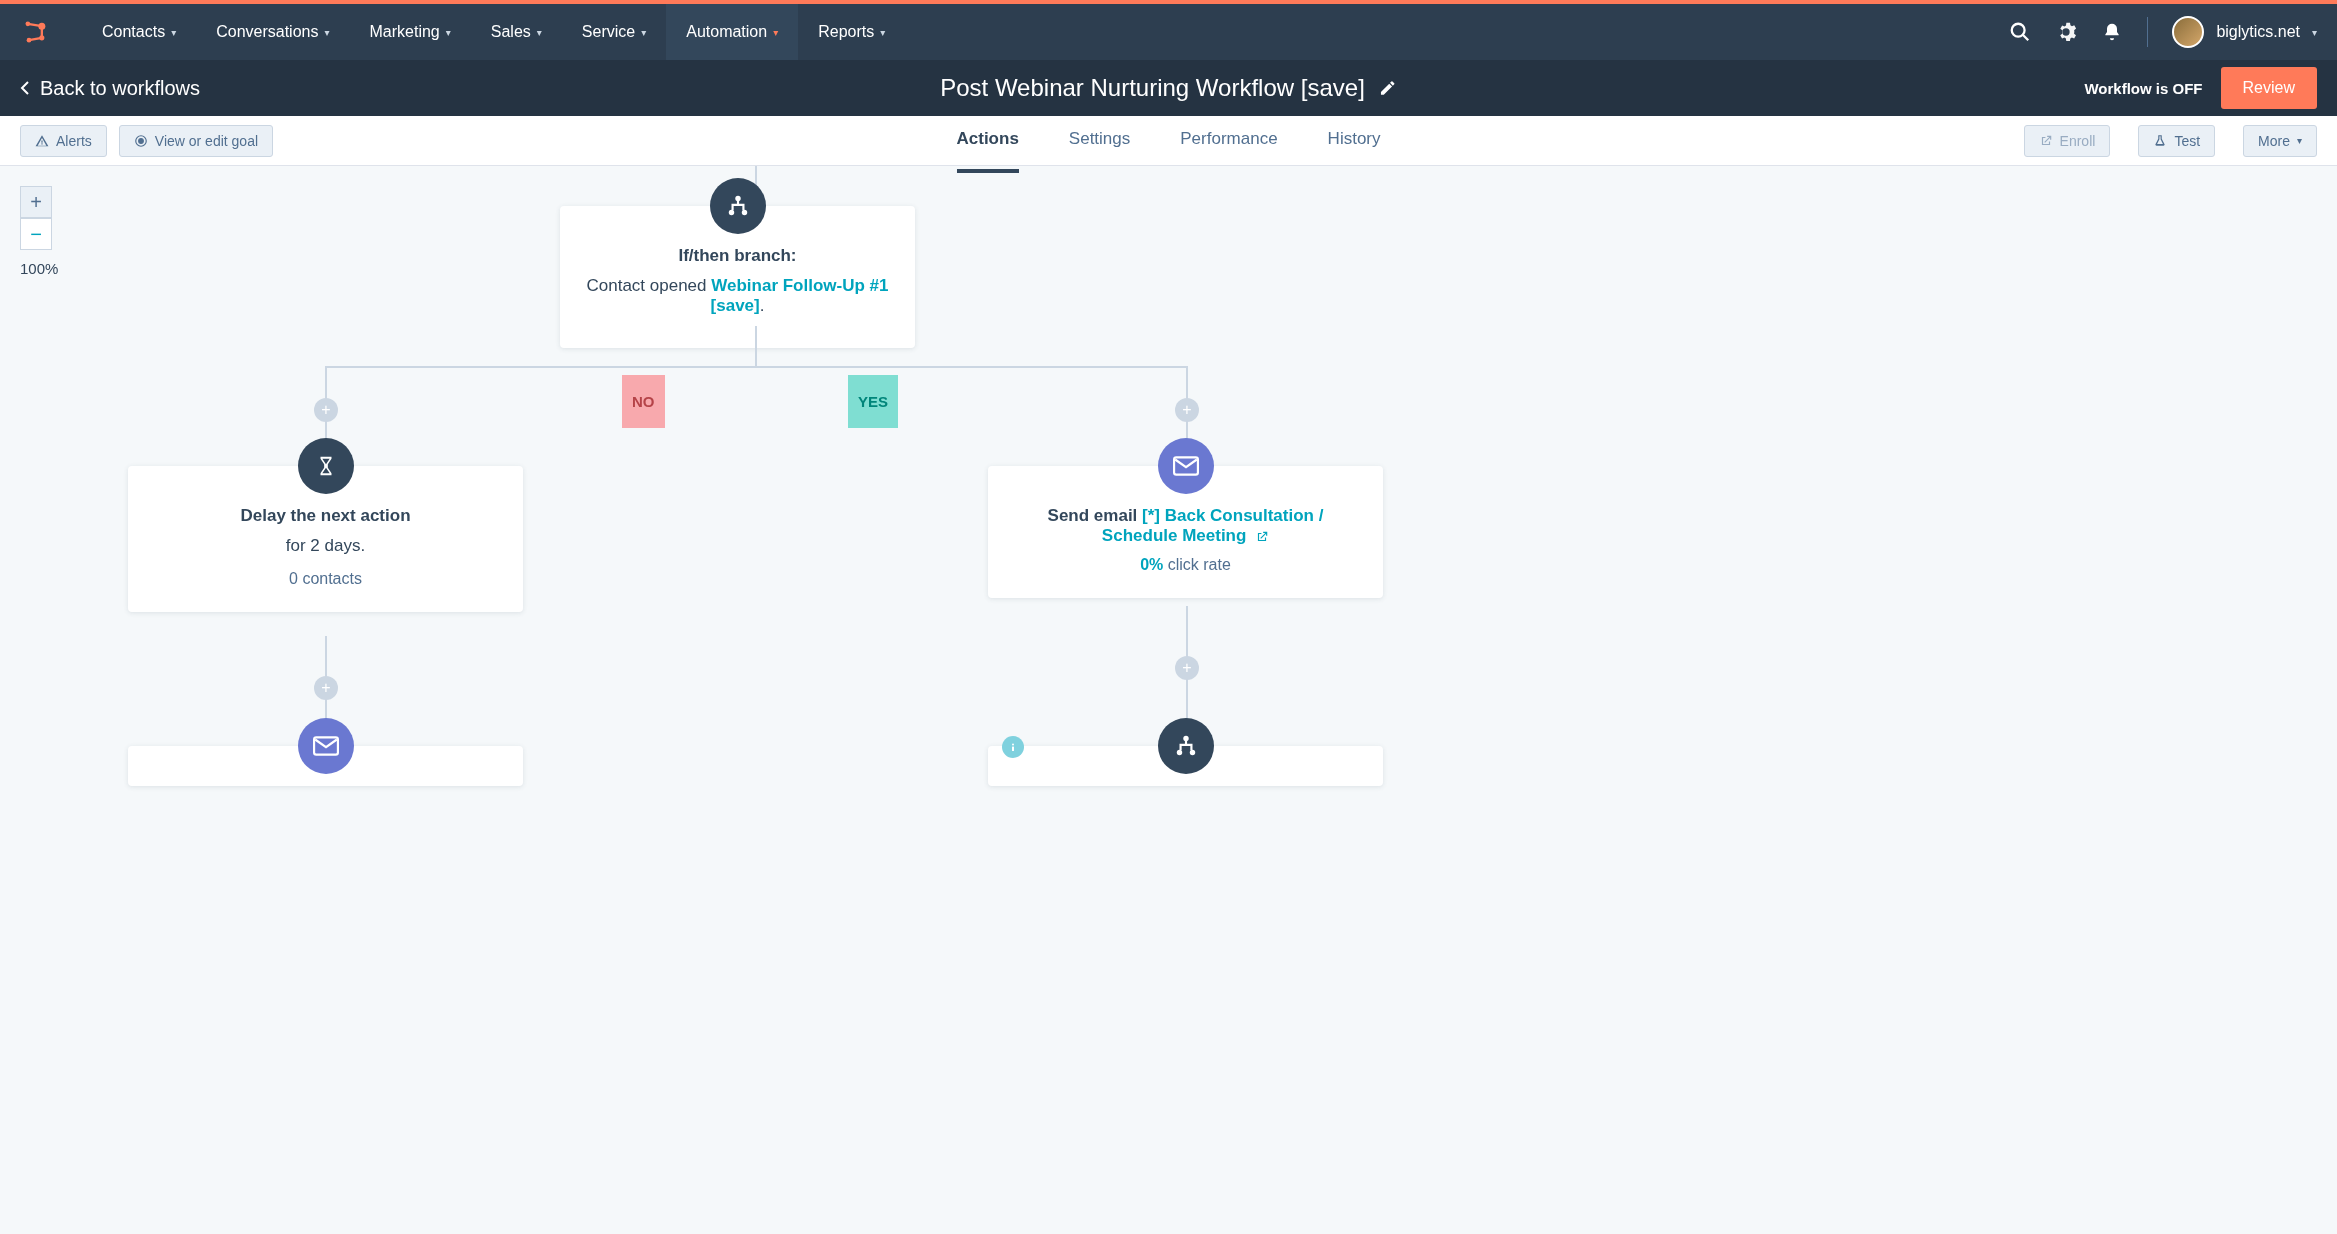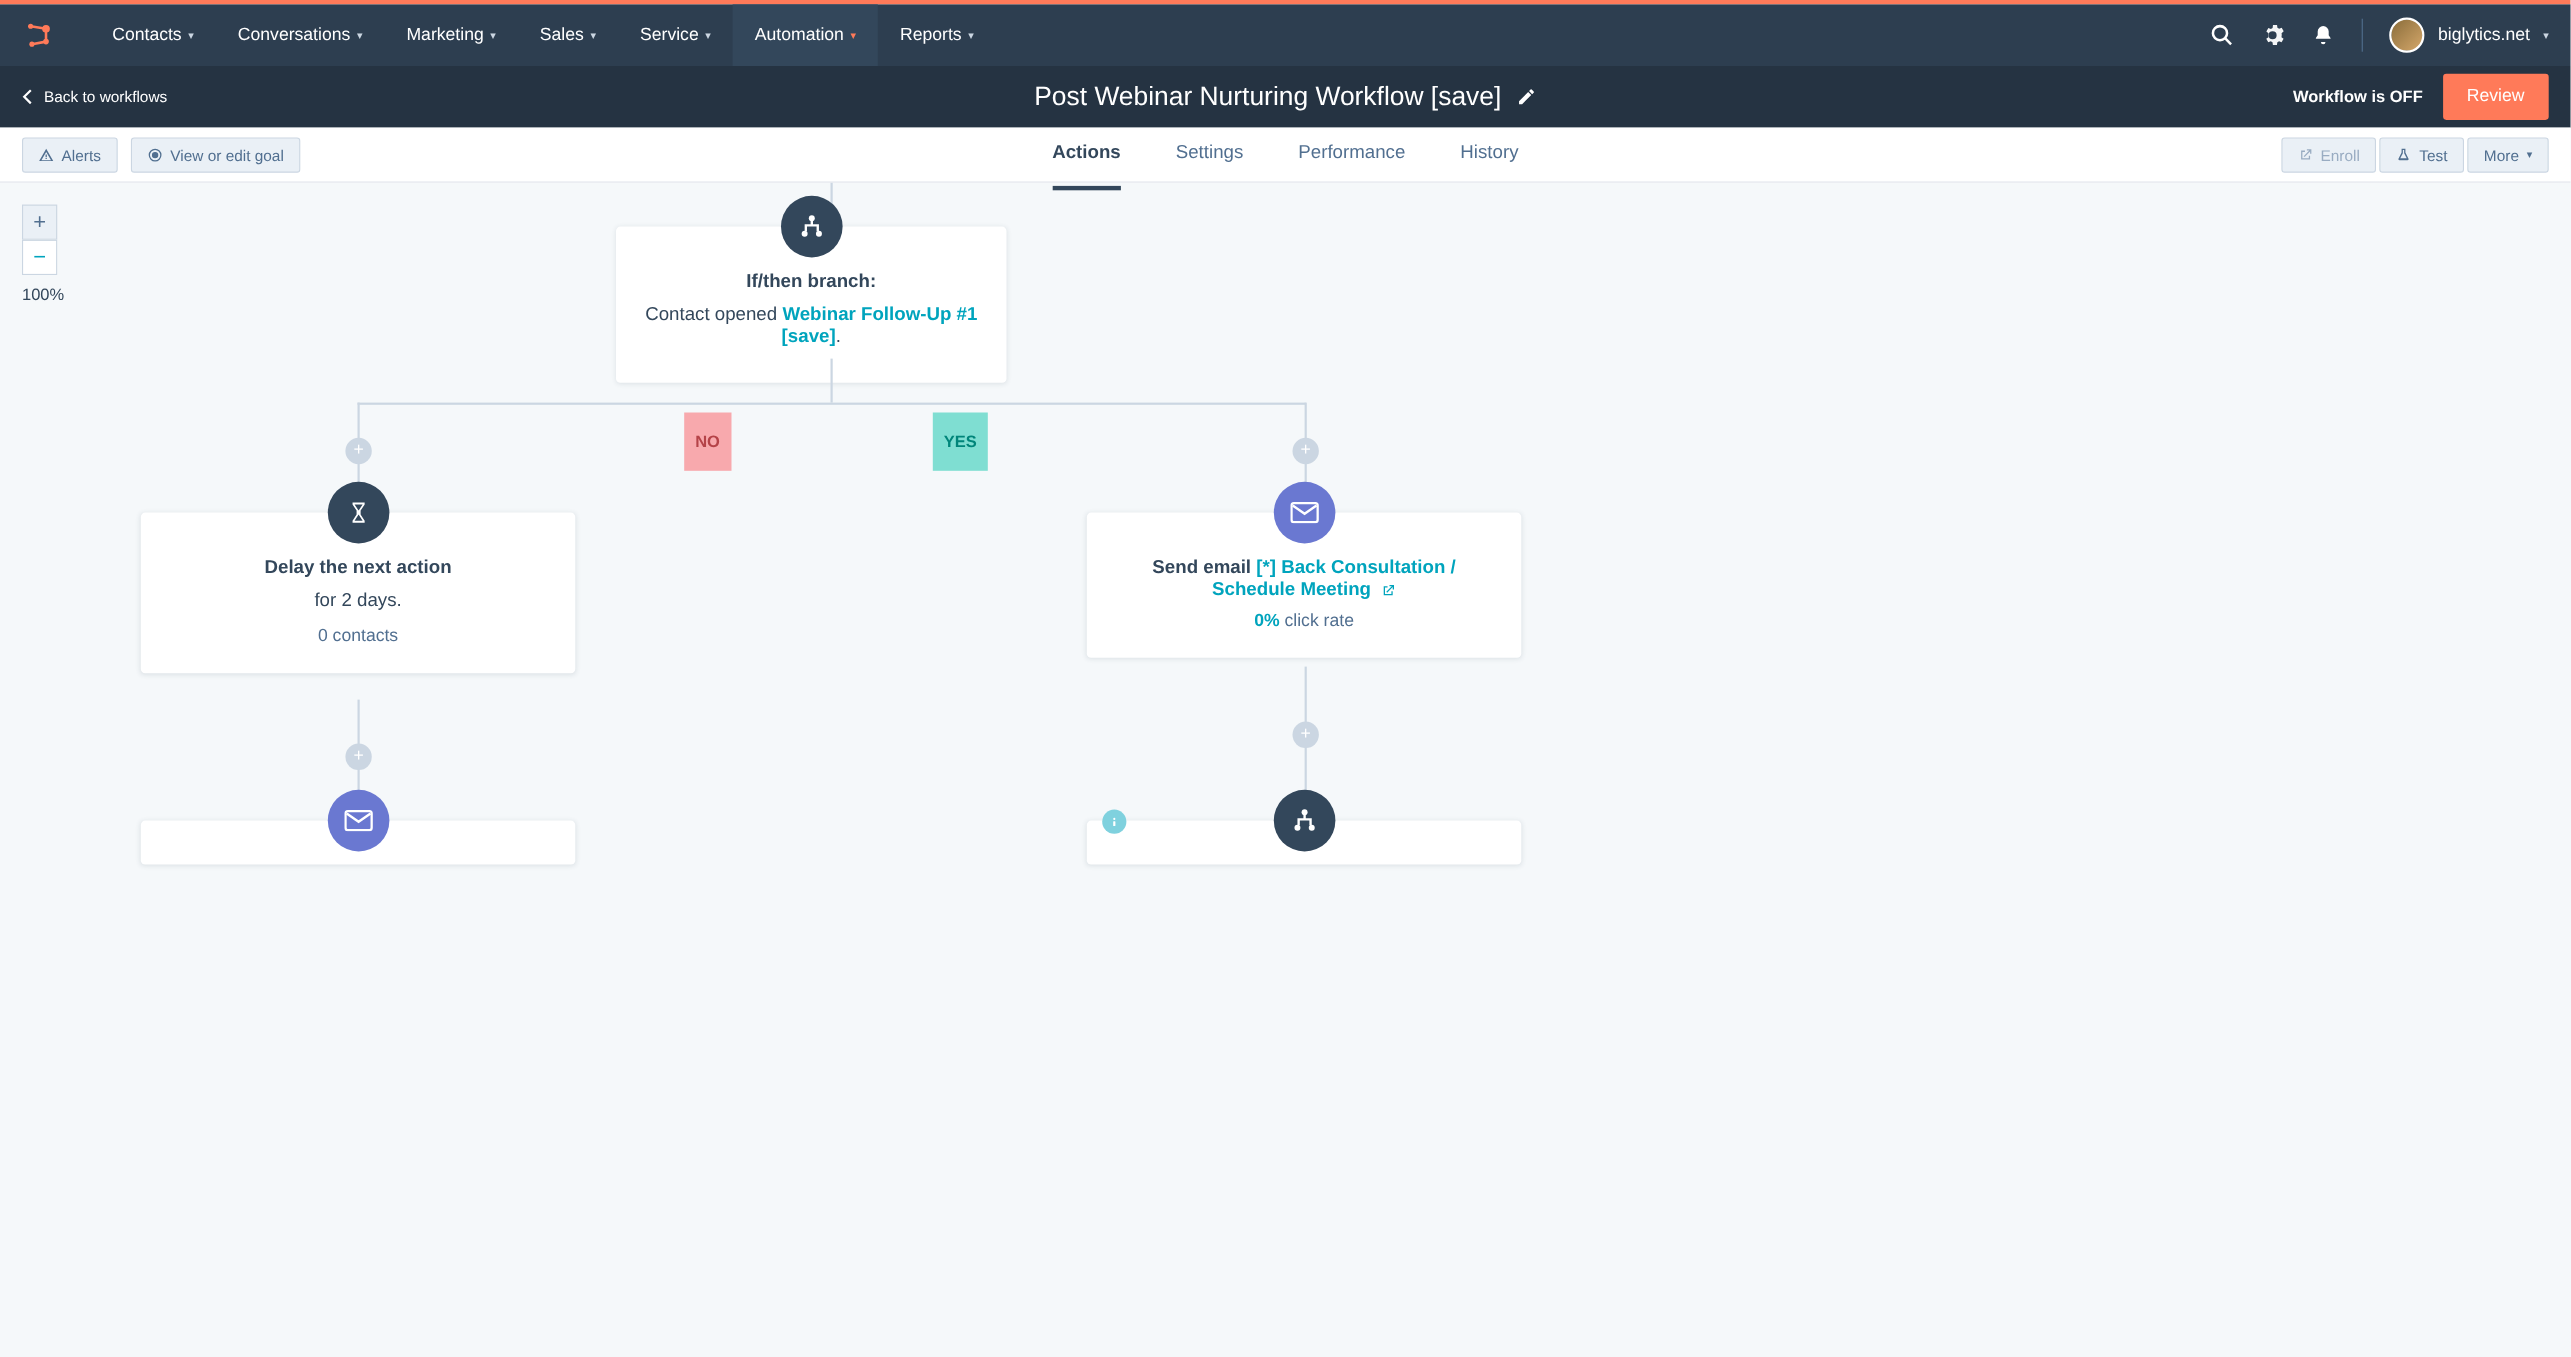--- a/index.html
+++ b/index.html
@@ -11,33 +11,33 @@
 .nav-item { padding: 17px 20px; height: 56px; display: flex; align-items: center; font-size: 16px; cursor: pointer; color: #fff; }
 .nav-item.active { background: #33475b; }
 .nav-item .chev { margin-left: 6px; font-size: 10px; color: #cbd6e2; }
 .nav-item.active .chev { color: #ff7a59; }
 .nav-right { margin-left: auto; display: flex; align-items: center; gap: 24px; }
 .nav-icon { width: 22px; height: 22px; cursor: pointer; display: flex; align-items: center; justify-content: center; }
 .nav-sep { width: 1px; height: 30px; background: #516f90; }
 .account { display: flex; align-items: center; gap: 12px; cursor: pointer; }
 .avatar { width: 32px; height: 32px; border-radius: 50%; background: linear-gradient(135deg, #8a6d3b, #d4a76a); border: 2px solid #fff; }
 .sub-header { background: #253342; height: 56px; display: flex; align-items: center; padding: 0 20px; color: #fff; }
-.back-link { display: flex; align-items: center; gap: 10px; font-size: 14px; cursor: pointer; }
+.back-link { display: flex; align-items: center; gap: 10px; font-size: 20px; cursor: pointer; }
 .workflow-title { position: absolute; left: 50%; transform: translateX(-50%); font-size: 24px; font-weight: 500; display: flex; align-items: center; gap: 14px; }
 .sub-right { margin-left: auto; display: flex; align-items: center; gap: 18px; }
 .status-text { font-size: 15px; font-weight: 600; }
 .review-btn { background: #ff7a59; color: #fff; border: none; padding: 12px 22px; font-size: 16px; font-weight: 500; border-radius: 3px; cursor: pointer; }
 .toolbar { background: #fff; height: 50px; border-bottom: 1px solid #dfe3eb; display: flex; align-items: center; padding: 0 20px; }
 .tb-left { display: flex; gap: 12px; }
 .tb-btn { border: 1px solid #cbd6e2; background: #eaf0f6; color: #516f90; padding: 7px 14px; border-radius: 3px; font-size: 14px; cursor: pointer; display: flex; align-items: center; gap: 7px; }
 .tb-btn.disabled { background: #eaf0f6; color: #99acc2; cursor: not-allowed; }
 .tabs { position: absolute; left: 50%; transform: translateX(-50%); display: flex; gap: 50px; height: 50px; align-items: center; }
 .tab { font-size: 17px; color: #516f90; cursor: pointer; height: 64px; display: flex; align-items: center; border-bottom: 4px solid transparent; }
 .tab.active { color: #33475b; font-weight: 600; border-bottom-color: #33475b; }
-.tb-right { margin-left: auto; display: flex; gap: 3px; justify-content: space-between; }
+.tb-right { margin-left: auto; display: flex; gap: 28px; justify-content: space-between; }
 .canvas { position: relative; height: calc(100vh - 166px); overflow: hidden; }
 .zoom-controls { position: absolute; top: 20px; left: 20px; z-index: 10; }
 .zoom-btn { width: 32px; height: 32px; border: 1px solid #cbd6e2; background: #eaf0f6; color: #516f90; font-size: 20px; display: flex; align-items: center; justify-content: center; cursor: pointer; }
 .zoom-btn.minus { background: #fff; color: #00a4bd; }
 .zoom-pct { font-size: 15px; color: #33475b; margin-top: 10px; text-align: center; }
 .flow { position: absolute; top: 0; left: 0; width: 100%; height: 100%; }
 .node { position: absolute; background: #fff; border-radius: 4px; box-shadow: 0 1px 5px rgba(45,62,80,0.12); padding: 40px 24px 24px; text-align: center; }
 .node-icon { position: absolute; top: -28px; left: 50%; transform: translateX(-50%); width: 56px; height: 56px; border-radius: 50%; display: flex; align-items: center; justify-content: center; }
 .node-icon.branch { background: #33475b; }
 .node-icon.delay { background: #33475b; }

